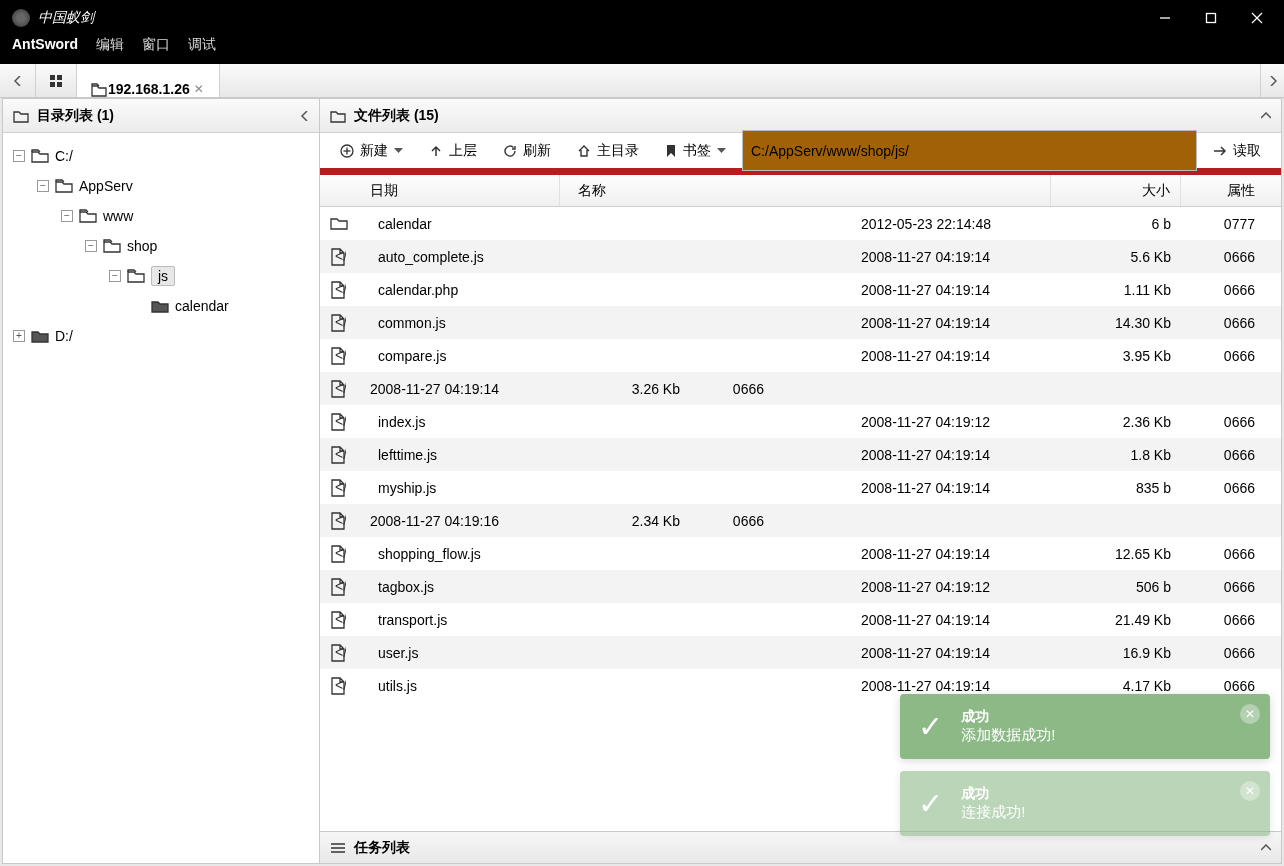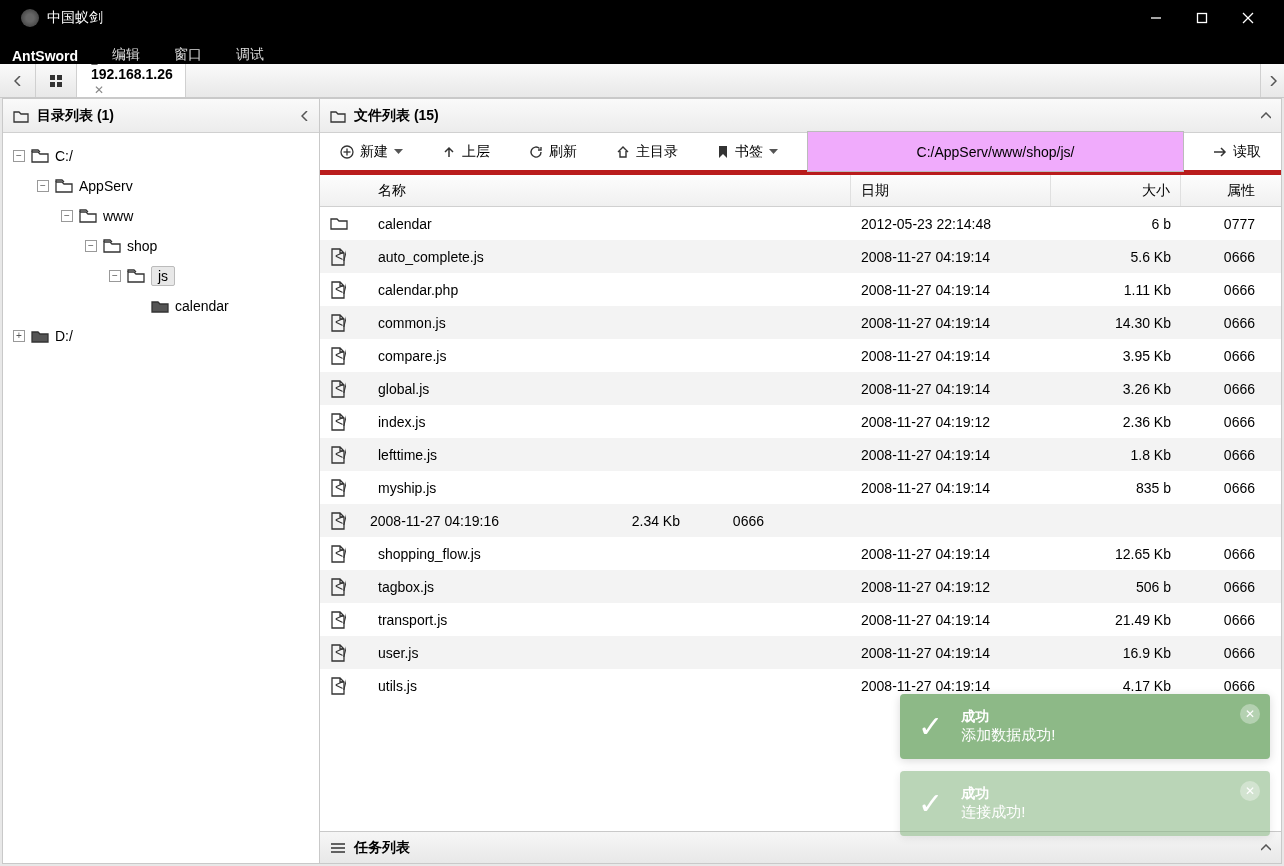--- a/index.html
+++ b/index.html
@@ -1,48 +1,48 @@
 <!DOCTYPE html>
 <html><head>
 <meta charset="utf-8">
 <style>
 * { box-sizing: border-box; margin: 0; padding: 0; font-family: "Microsoft YaHei", Arial, sans-serif; font-size: 14px; }
 body { background: #000; overflow: hidden; }
 .window { width: 1284px; height: 866px; background: #fff; display: flex; flex-direction: column; }
-.titlebar { height: 36px; background: #000; color: #fff; display: flex; align-items: center; padding: 0 13px; }
+.titlebar { height: 36px; background: #000; color: #fff; display: flex; align-items: center; padding: 0 4px; font-style: italic; }
 .titlebar-icon { width: 18px; height: 18px; margin: 0 8px; background: radial-gradient(circle, #666 30%, #333 100%); border-radius: 50%; }
 .titlebar-text { flex: 1; color: #fff; font-size: 14px; }
 .titlebar-btns { display: flex; }
 .titlebar-btn { width: 46px; height: 36px; display: flex; align-items: center; justify-content: center; color: #fff; cursor: pointer; }
-.menubar { height: 28px; background: #000; display: flex; align-items: flex-end; padding: 0 12px; gap: 34px; }
+.menubar { height: 28px; background: #000; display: flex; align-items: flex-start; padding: 0 12px; gap: 18px; }
 .menubar-item { color: #ddd; font-size: 14px; cursor: pointer; }
 .menubar-item:first-child { font-weight: bold; color: #fff; }
 .tabbar { height: 34px; background: linear-gradient(#fafafa, #e8e8e8); border-bottom: 1px solid #c9c9c9; display: flex; align-items: stretch; }
 .tab-leftgroup { display: flex; border-right: 1px solid #d0d0d0; }
 .tab-home { width: 36px; display: flex; align-items: center; justify-content: center; border-right: 1px solid #d0d0d0; cursor: pointer; }
 .tab-grid { width: 40px; display: flex; align-items: center; justify-content: center; cursor: pointer; }
 .grid-icon { display: grid; grid-template-columns: 5px 5px; grid-template-rows: 5px 5px; gap: 2px; }
 .grid-icon span { background: #333; }
-.tab { display: flex; align-items: flex-start; padding: 0 12px 0 14px; border-right: 1px solid #d0d0d0; background: #fff; gap: 1px; cursor: pointer; flex-direction: column; }
+.tab { display: flex; align-items: flex-end; padding: 0 12px 0 14px; border-right: 1px solid #d0d0d0; background: #fff; gap: 1px; cursor: pointer; }
 .tab-close { width: 16px; height: 16px; border-radius: 50%; display: flex; align-items: center; justify-content: center; font-size: 12px; color: #888; cursor: pointer; }
 .tabbar-scroll { width: 24px; display: flex; align-items: center; justify-content: center; border-left: 1px solid #d0d0d0; margin-left: auto; cursor: pointer; }
 .content { flex: 1; display: flex; background: #f5f5f5; border: 2px solid #e8e8e8; border-top: none; min-height: 0; }
 .left-pane { width: 318px; background: #fff; border: 1px solid #c9c9c9; display: flex; flex-direction: column; }
 .pane-header { height: 34px; background: linear-gradient(#fafafa, #ececec); border-bottom: 1px solid #d0d0d0; display: flex; align-items: center; padding: 8px 10px; gap: 8px; font-weight: bold; }
 .pane-header-right { margin-left: auto; cursor: pointer; color: #555; }
 .tree { padding: 8px 10px; flex: 1; overflow: auto; }
 .tree-node { display: flex; align-items: center; height: 30px; gap: 6px; cursor: pointer; white-space: nowrap; }
 .indent-1 { padding-left: 24px; } .indent-2 { padding-left: 48px; } .indent-3 { padding-left: 72px; } .indent-4 { padding-left: 96px; } .indent-5 { padding-left: 120px; }
 .tree-toggle { width: 12px; height: 12px; border: 1px solid #999; display: flex; align-items: center; justify-content: center; font-size: 10px; line-height: 1; color: #555; }
 .tree-toggle-empty { width: 12px; }
 .tree-label.selected { background: #e8e8e8; border: 1px solid #bbb; padding: 1px 6px; border-radius: 2px; }
 .right-pane { flex: 1; display: flex; flex-direction: column; border: 1px solid #c9c9c9; border-left: none; background: #fff; min-width: 0; }
-.toolbar { height: 42px; border-bottom: 5px solid #b91c1c; display: flex; align-items: center; padding: 0 10px; gap: 19px; }
+.toolbar { height: 42px; border-bottom: 7px solid #b91c1c; display: flex; align-items: center; padding: 0 10px; gap: 6px; }
 .tbtn { display: flex; align-items: center; gap: 6px; padding: 4px 10px; cursor: pointer; border-radius: 3px; }
-.path-input { flex: 1; height: 41px; border: 1px solid #bbb; padding: 0 8px; background: #f0abfc; text-align: center; }
+.path-input { flex: 1; height: 41px; border: 1px solid #bbb; padding: 0 8px; background: #a16207; }
 .file-header { height: 32px; display: flex; border-bottom: 1px solid #d0d0d0; background: linear-gradient(#fdfdfd, #f0f0f0); }
 .col { display: flex; align-items: center; padding: 0 10px; border-right: 1px solid #e0e0e0; }
 .col-icon { width: 40px; border-right: none; }
 .col-name { flex: 1; padding-left: 18px; }
 .col-date { width: 200px; }
 .col-size { width: 130px; justify-content: flex-end; }
 .col-attr { width: 100px; justify-content: flex-end; padding-right: 26px; border-right: none; }
 .file-list { flex: 1; overflow: auto; }
 .row { height: 33px; display: flex; align-items: center; cursor: pointer; }
 .row:nth-child(even) { background: #f3f3f3; }
@@ -263,22 +263,22 @@
         <div class="tbtn">
           <svg width="14" height="12">
               <path d="M1 6 L12 6 M8 2 L12 6 L8 10" fill="none" stroke="#333" stroke-width="1.5"></path>
             </svg>
           <span>读取</span>
         </div>
       </div>
 
       <div class="file-header">
         <div class="col col-icon"></div>
+        <div class="col col-date">日期</div>
         <div class="col col-name">名称</div>
-        <div class="col col-date">日期</div>
         <div class="col col-size">大小</div>
         <div class="col col-attr">属性</div>
       </div>
 
       <div class="file-list" id="file-list">
           <div class="row">
             <div class="col col-icon">
               <svg width="18" height="15">
                 <path d="M1 3 L7 3 L9 5 L17 5 L17 13 L1 13 Z" fill="none" stroke="#333" stroke-width="1.3"></path>
               </svg>
@@ -336,21 +336,20 @@
             <div class="col col-size">3.95 Kb</div>
             <div class="col col-attr">0666</div>
           </div>
           <div class="row">
             <div class="col col-icon">
               <svg width="16" height="18">
                 <path d="M2 1 L10 1 L14 5 L14 17 L2 17 Z M10 1 L10 5 L14 5" fill="none" stroke="#333" stroke-width="1.3"></path>
                 <text x="5" y="13" font-size="7" fill="#333">&lt;/&gt;</text>
               </svg>
             </div>
-            <div class="col col-name">global.js</div>
             <div class="col col-date">2008-11-27 04:19:14</div>
             <div class="col col-size">3.26 Kb</div>
             <div class="col col-attr">0666</div>
           </div>
           <div class="row">
             <div class="col col-icon">
               <svg width="16" height="18">
                 <path d="M2 1 L10 1 L14 5 L14 17 L2 17 Z M10 1 L10 5 L14 5" fill="none" stroke="#333" stroke-width="1.3"></path>
                 <text x="5" y="13" font-size="7" fill="#333">&lt;/&gt;</text>
               </svg>

